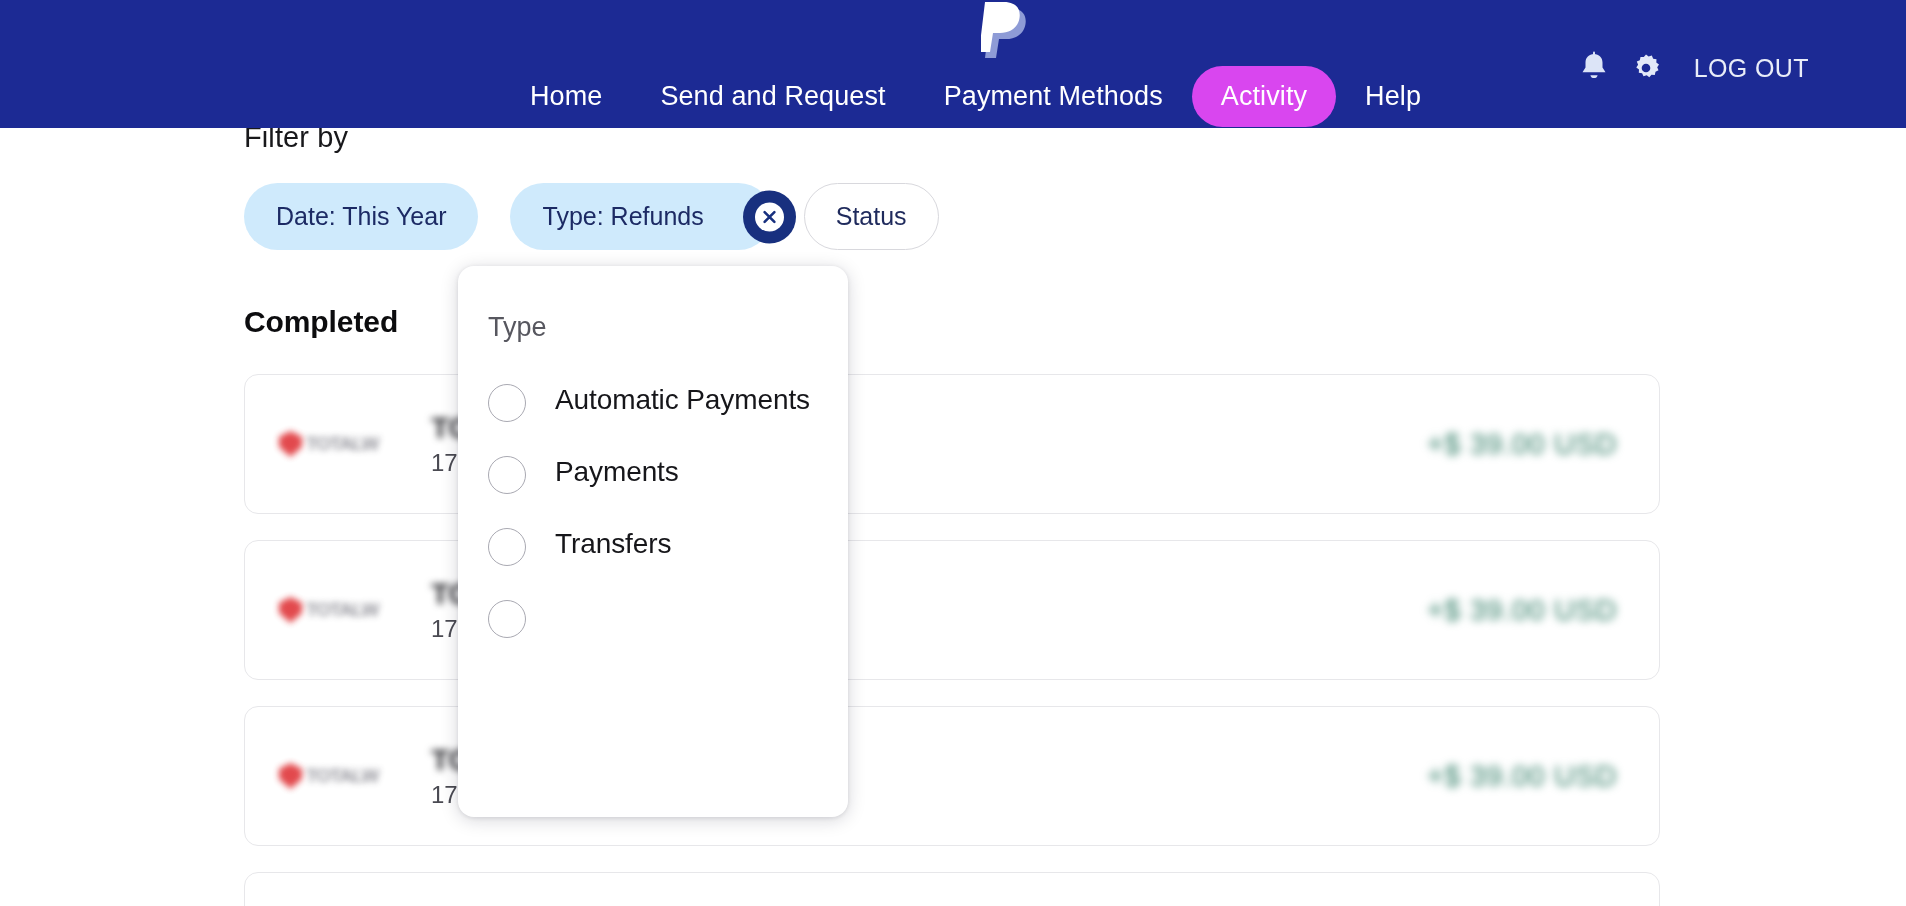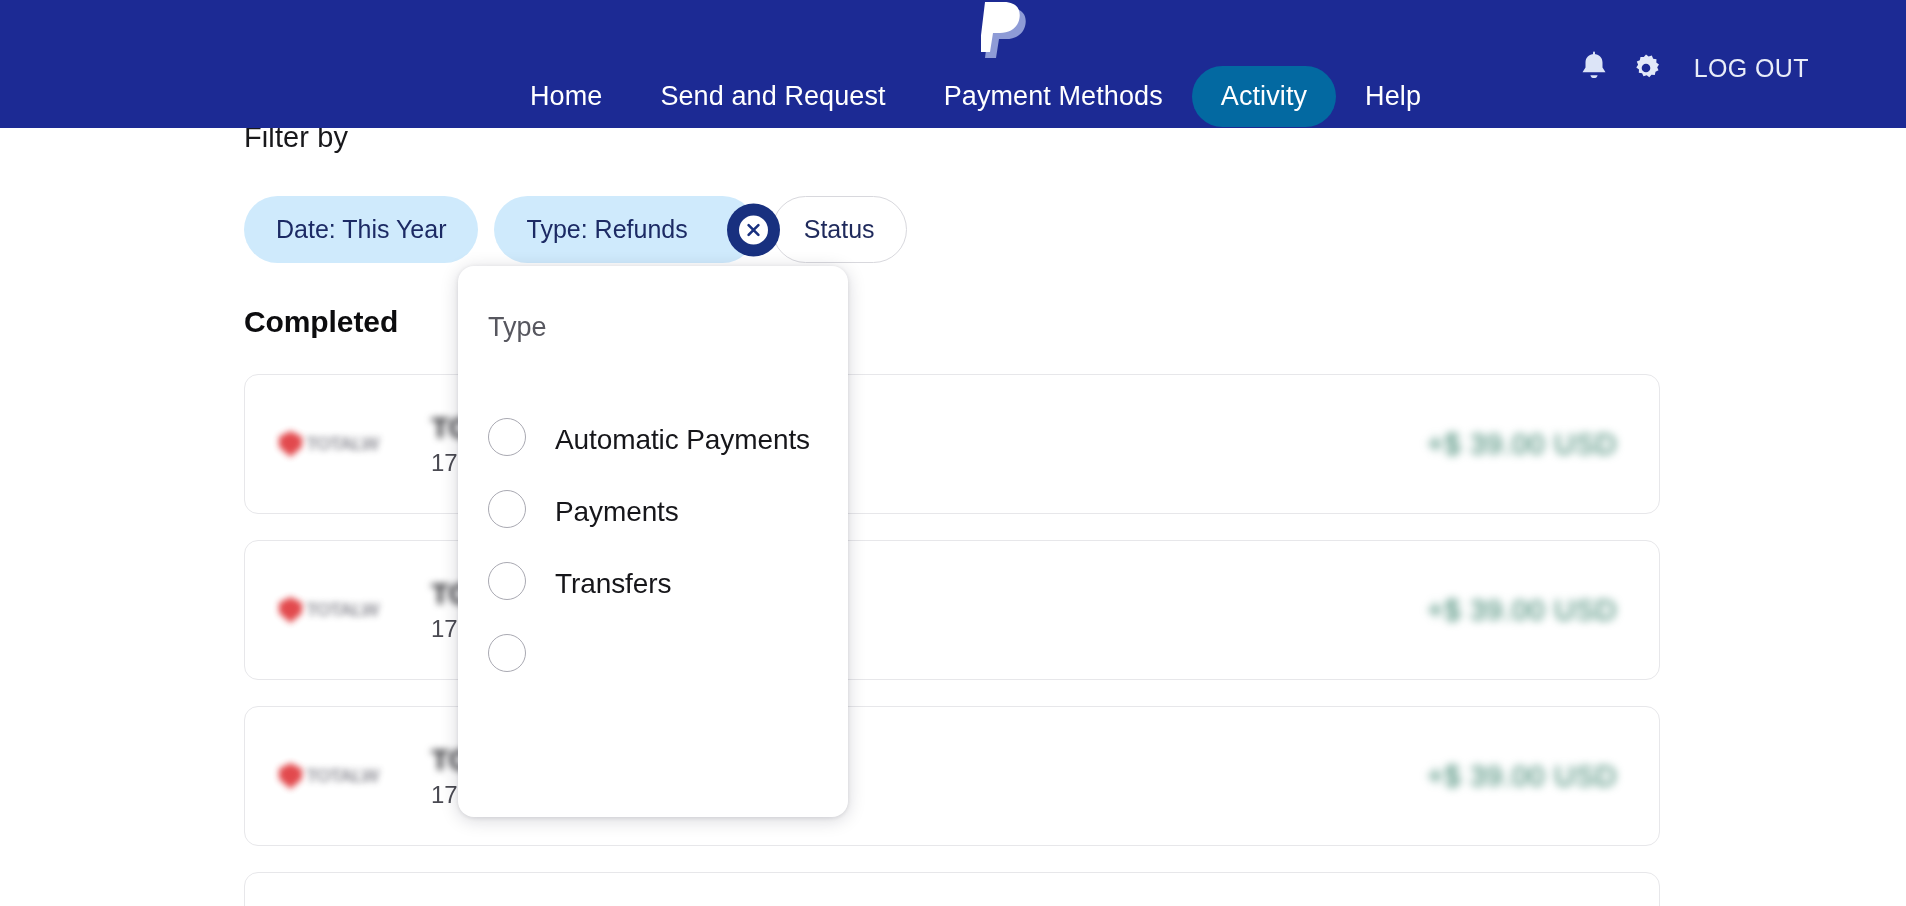--- a/index.html
+++ b/index.html
@@ -43,21 +43,21 @@
   .nav-item {
     color: #ffffff;
     font-size: 27px;
     letter-spacing: 0.1px;
     padding: 15px 29px;
     border-radius: 34px;
     white-space: nowrap;
     cursor: pointer;
   }
   .nav-item.active {
-    background: #0369a1;
+    background: #d946ef;
   }
 
   .header-right {
     position: absolute;
     right: 0;
     top: 0;
     height: 136px;
     display: flex;
     align-items: center;
     gap: 0px;
@@ -94,24 +94,24 @@
     left: 244px;
     top: 121px;
     font-size: 29px;
     color: #18181b;
     letter-spacing: 0.1px;
   }
 
   .chip-row {
     position: absolute;
     left: 244px;
-    top: 196px;
+    top: 183px;
     display: flex;
     align-items: flex-end;
-    gap: 16px;
+    gap: 32px;
   }
   .chip {
     height: 67px;
     border-radius: 34px;
     display: flex;
     align-items: center;
     font-size: 25px;
     white-space: nowrap;
     cursor: pointer;
   }
@@ -251,21 +251,21 @@
     padding-top: 46px;
   }
   .dd-title {
     font-size: 27px;
     color: #57575f;
     padding-left: 30px;
     margin-bottom: 41px;
   }
   .dd-option {
     display: flex;
-    align-items: flex-end;
+    align-items: flex-start;
     height: 72px;
     padding-left: 30px;
     cursor: pointer;
   }
   .radio {
     width: 38px;
     height: 38px;
     border-radius: 50%;
     border: 1.8px solid #a9a9b2;
     background: #ffffff;

